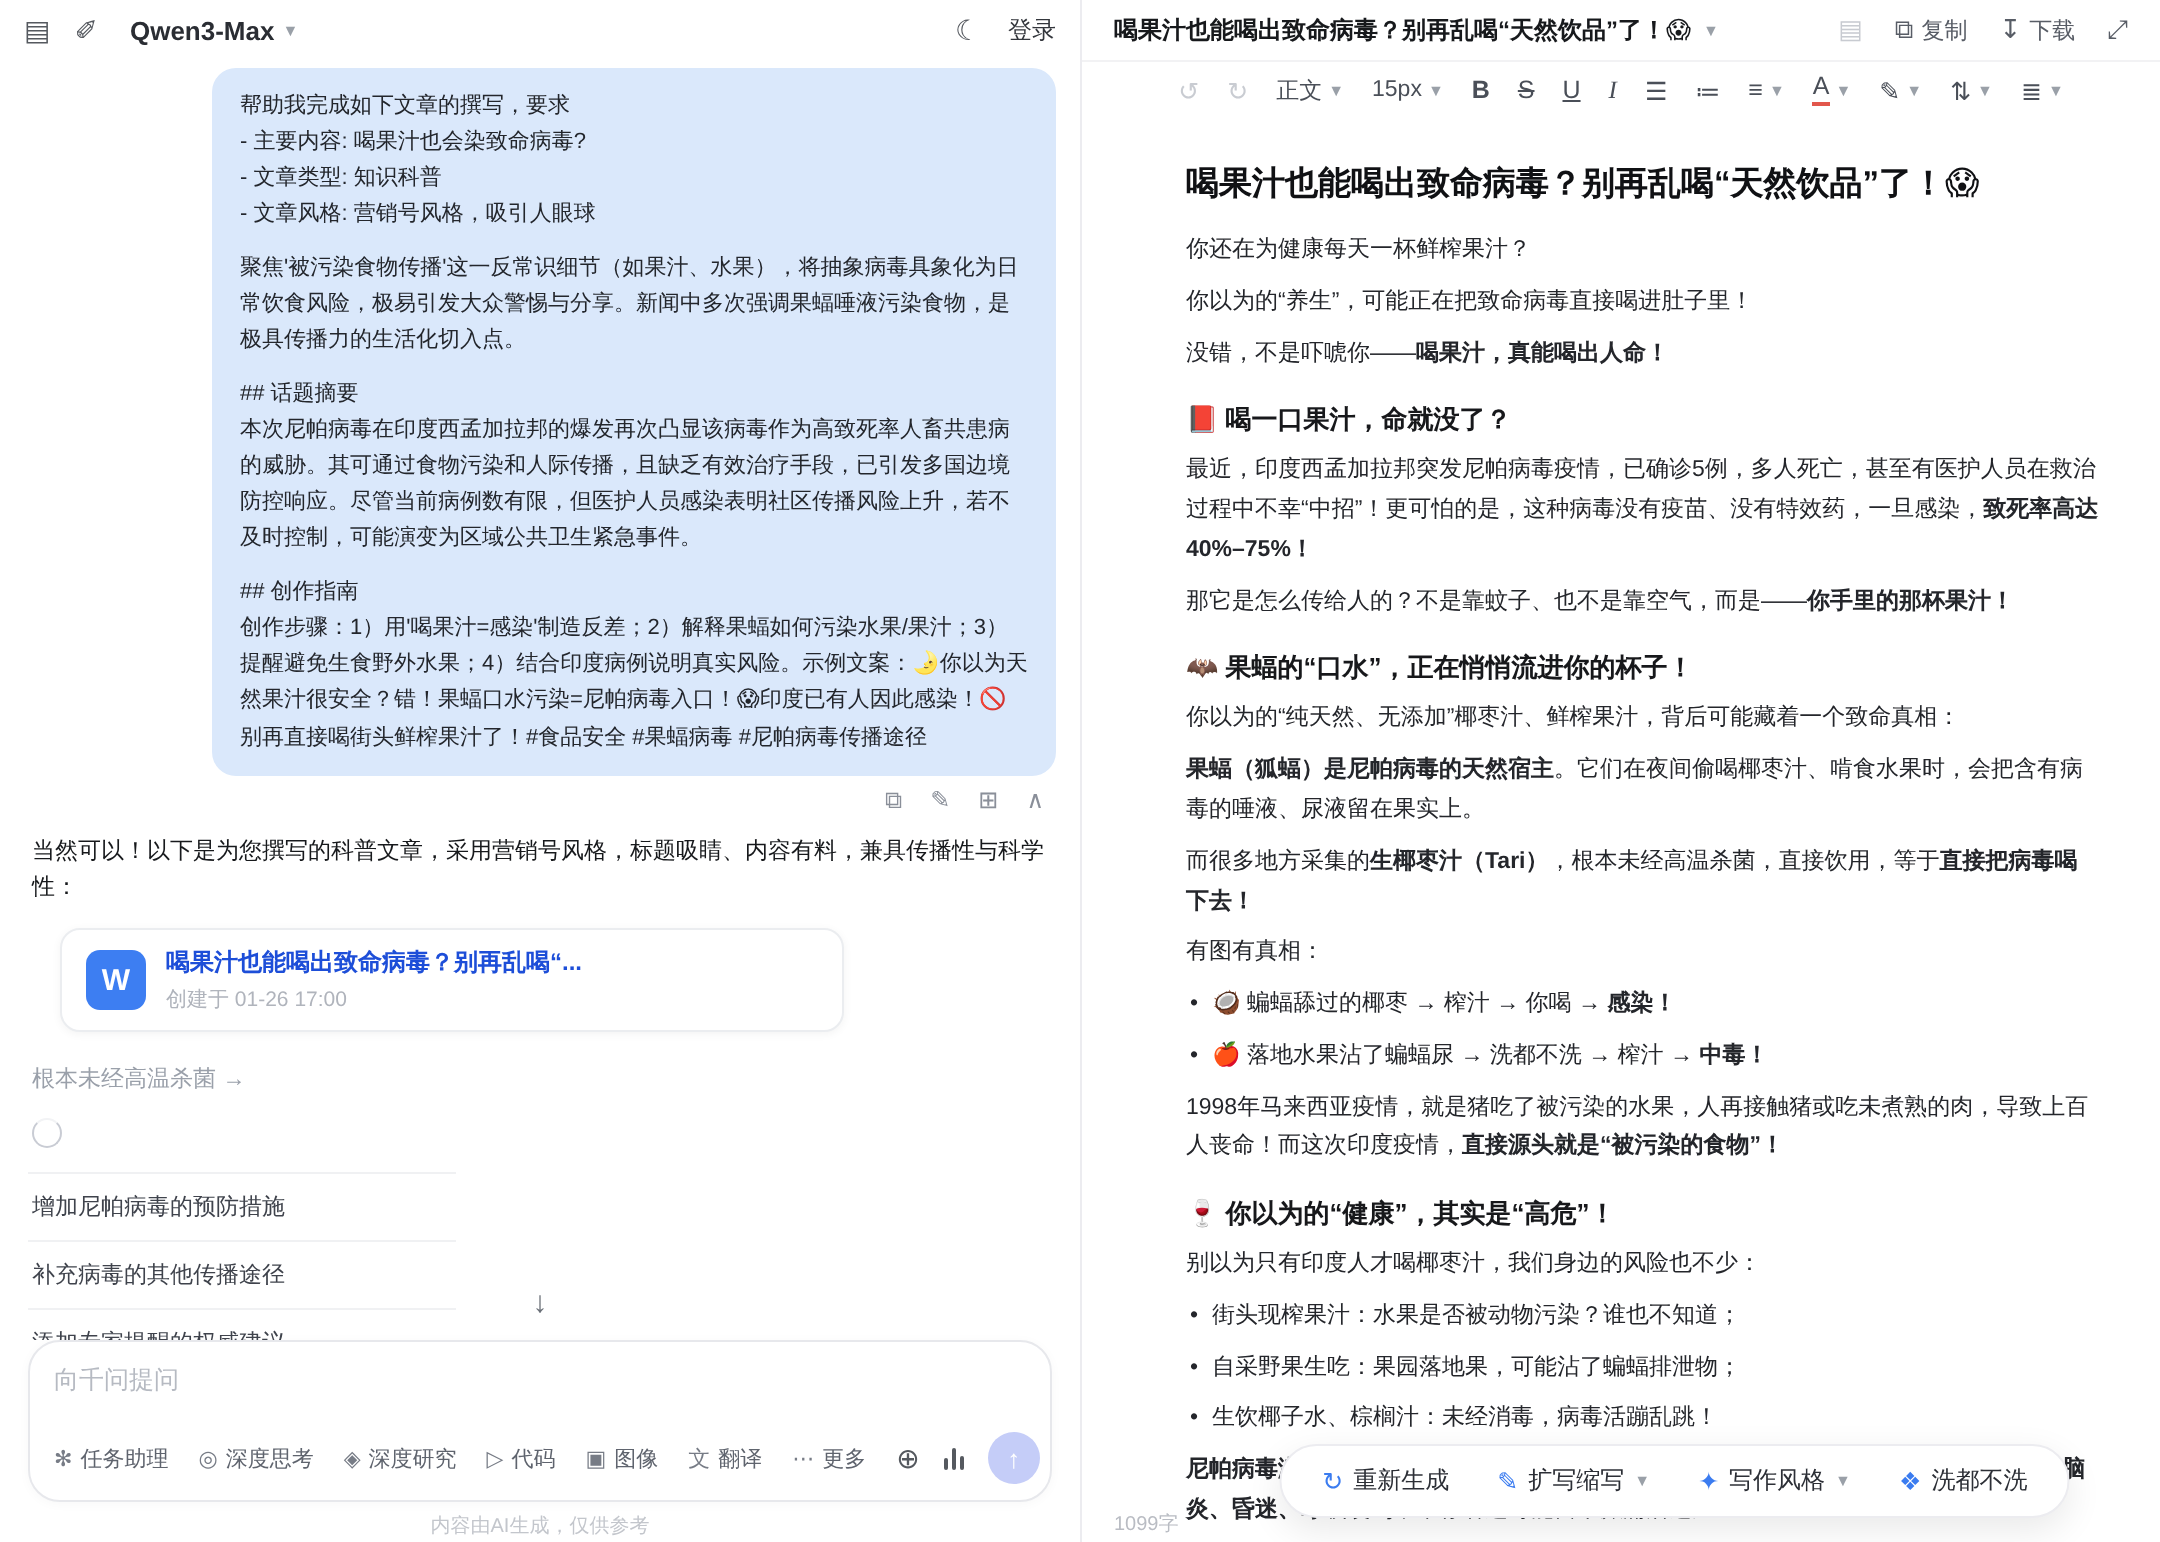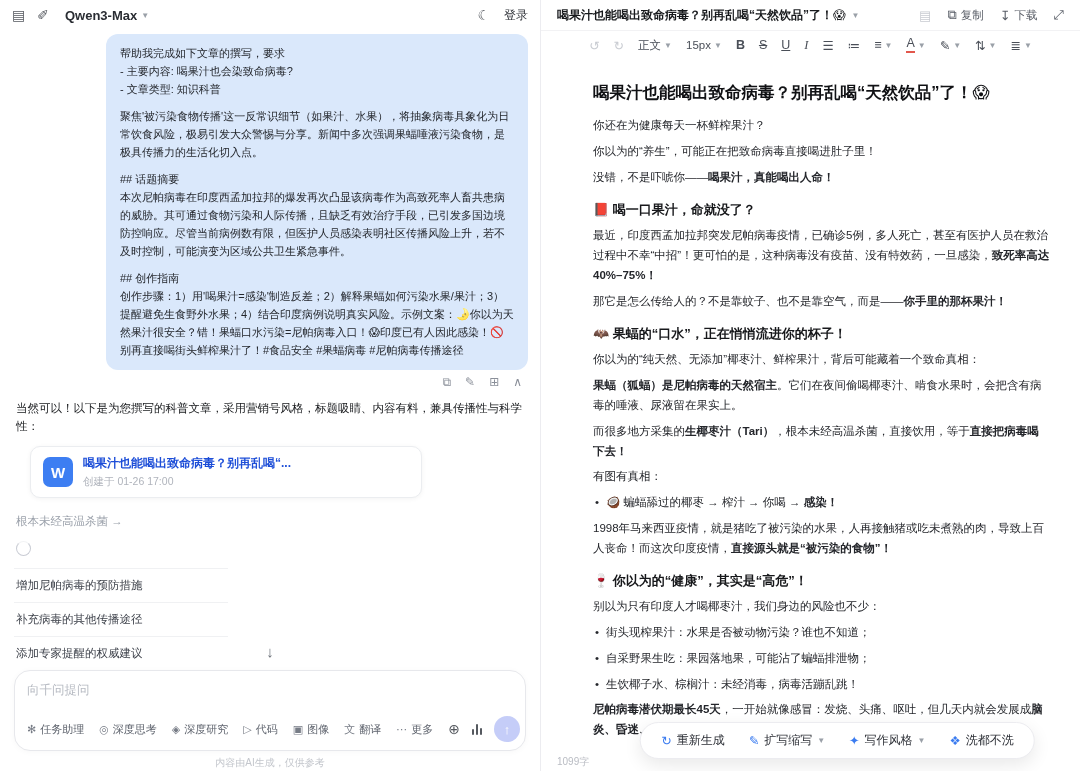--- a/index.html
+++ b/index.html
@@ -94,20 +94,21 @@
         <span class="hicon">☾</span>
         <span class="login">登录</span>
       </span>
     </div>
 
     <div class="chat">
       <div class="bubble">
           <div class="line">帮助我完成如下文章的撰写，要求</div>
           <div class="line">- 主要内容: 喝果汁也会染致命病毒?</div>
           <div class="line">- 文章类型: 知识科普</div>
+          <div class="line">- 文章风格: 营销号风格，吸引人眼球</div>
           <div class="line blank"></div>
           <div class="line">聚焦'被污染食物传播'这一反常识细节（如果汁、水果），将抽象病毒具象化为日常饮食风险，极易引发大众警惕与分享。新闻中多次强调果蝠唾液污染食物，是极具传播力的生活化切入点。</div>
           <div class="line blank"></div>
           <div class="line">## 话题摘要</div>
           <div class="line">本次尼帕病毒在印度西孟加拉邦的爆发再次凸显该病毒作为高致死率人畜共患病的威胁。其可通过食物污染和人际传播，且缺乏有效治疗手段，已引发多国边境防控响应。尽管当前病例数有限，但医护人员感染表明社区传播风险上升，若不及时控制，可能演变为区域公共卫生紧急事件。</div>
           <div class="line blank"></div>
           <div class="line">## 创作指南</div>
           <div class="line">创作步骤：1）用'喝果汁=感染'制造反差；2）解释果蝠如何污染水果/果汁；3）提醒避免生食野外水果；4）结合印度病例说明真实风险。示例文案：🌛你以为天然果汁很安全？错！果蝠口水污染=尼帕病毒入口！😱印度已有人因此感染！🚫别再直接喝街头鲜榨果汁了！#食品安全 #果蝠病毒 #尼帕病毒传播途径</div>
         </div>
       <div class="msg-actions">
@@ -272,20 +273,21 @@
           <div class="dp">没错，不是吓唬你——<b>喝果汁，真能喝出人命！</b></div>
           <div class="dh2">📕 喝一口果汁，命就没了？</div>
           <div class="dp">最近，印度西孟加拉邦突发尼帕病毒疫情，已确诊5例，多人死亡，甚至有医护人员在救治过程中不幸“中招”！更可怕的是，这种病毒没有疫苗、没有特效药，一旦感染，<b>致死率高达40%–75%！</b></div>
           <div class="dp">那它是怎么传给人的？不是靠蚊子、也不是靠空气，而是——<b>你手里的那杯果汁！</b></div>
           <div class="dh2">🦇 果蝠的“口水”，正在悄悄流进你的杯子！</div>
           <div class="dp">你以为的“纯天然、无添加”椰枣汁、鲜榨果汁，背后可能藏着一个致命真相：</div>
           <div class="dp"><b>果蝠（狐蝠）是尼帕病毒的天然宿主</b>。它们在夜间偷喝椰枣汁、啃食水果时，会把含有病毒的唾液、尿液留在果实上。</div>
           <div class="dp">而很多地方采集的<b>生椰枣汁（Tari）</b>，根本未经高温杀菌，直接饮用，等于<b>直接把病毒喝下去！</b></div>
           <div class="dp">有图有真相：</div>
           <div class="dli">🥥 蝙蝠舔过的椰枣 → 榨汁 → 你喝 → <b>感染！</b></div>
+          <div class="dli">🍎 落地水果沾了蝙蝠尿 → 洗都不洗 → 榨汁 → <b>中毒！</b></div>
           <div class="dp">1998年马来西亚疫情，就是猪吃了被污染的水果，人再接触猪或吃未煮熟的肉，导致上百人丧命！而这次印度疫情，<b>直接源头就是“被污染的食物”！</b></div>
           <div class="dh2">🍷 你以为的“健康”，其实是“高危”！</div>
           <div class="dp">别以为只有印度人才喝椰枣汁，我们身边的风险也不少：</div>
           <div class="dli">街头现榨果汁：水果是否被动物污染？谁也不知道；</div>
           <div class="dli">自采野果生吃：果园落地果，可能沾了蝙蝠排泄物；</div>
           <div class="dli">生饮椰子水、棕榈汁：未经消毒，病毒活蹦乱跳！</div>
           <div class="dp"><b>尼帕病毒潜伏期最长45天</b>，一开始就像感冒：发烧、头痛、呕吐，但几天内就会发展成<b>脑炎、昏迷、呼吸衰竭</b>，幸存者还可能留下癫痫后遗症！</div>
         </div>
     </div>
 

